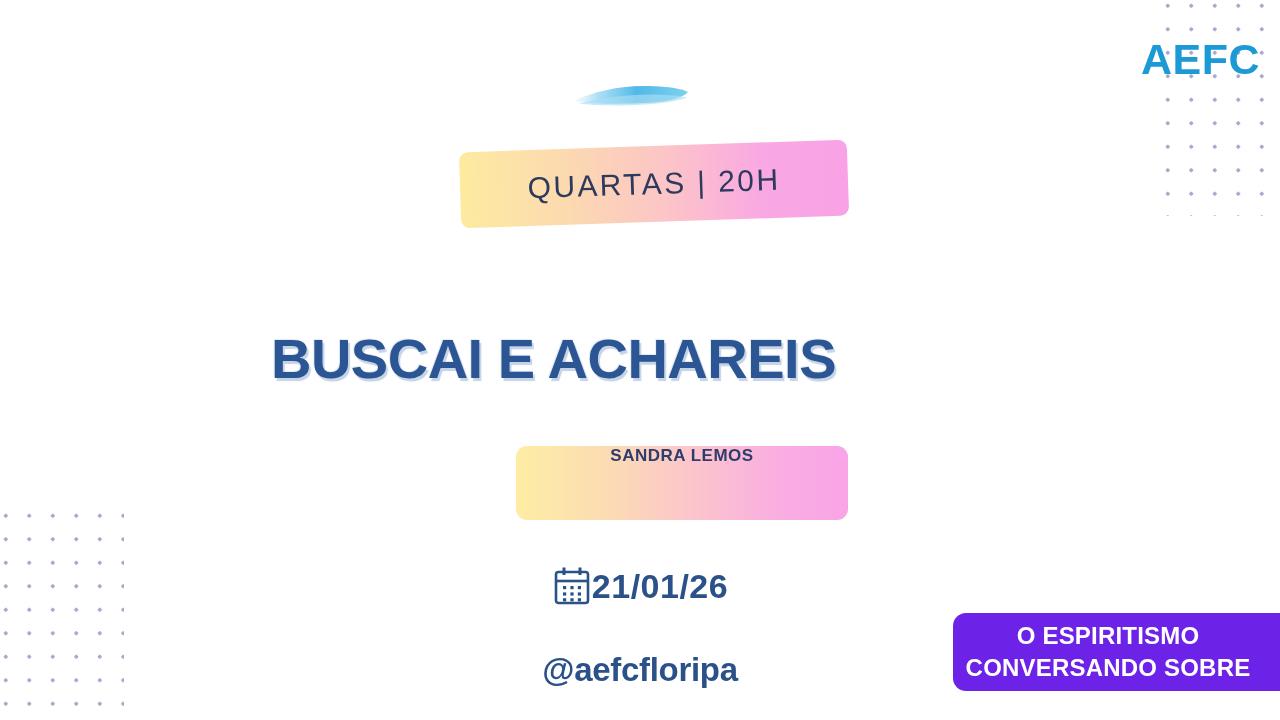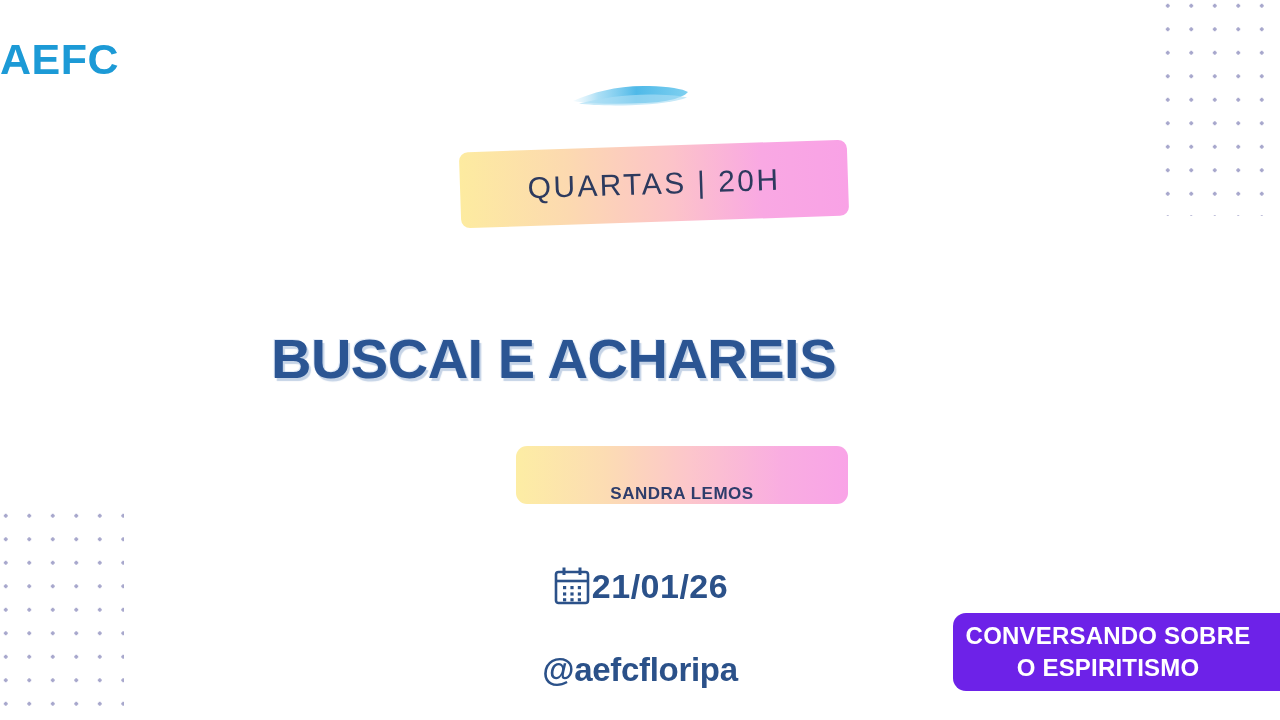--- a/index.html
+++ b/index.html
@@ -44,21 +44,21 @@
     width: 130px;
     height: 222px;
   }
 
   
   .logo-wrap {
     position: absolute;
     top: 38px;
     left: 0;
     width: 1260px;
-    text-align: left;
+    text-align: right;
   }
   .logo-text {
     font-family: "Liberation Sans", sans-serif;
     font-size: 43px;
     font-weight: bold;
     letter-spacing: 0.5px;
     color: #1c9ad6;
     line-height: 1;
     display: inline-block;
   }
@@ -110,25 +110,25 @@
                  -1px -1px 0px rgba(220,230,245,0.8);
     white-space: nowrap;
   }
 
   
   .speaker-pill {
     position: absolute;
     left: 516px;
     top: 446px;
     width: 332px;
-    height: 58px;
+    height: 74px;
     border-radius: 11px;
     background: linear-gradient(90deg, #fdeda4 0%, #fcdcb3 27%, #fcc6cb 52%, #f9ade1 80%, #f9a4e7 100%);
     display: flex;
-    align-items: flex-end;
+    align-items: flex-start;
     justify-content: center;
   }
   .speaker-text {
     font-family: "Liberation Sans", sans-serif;
     font-size: 17px;
     font-weight: bold;
     letter-spacing: 0.5px;
     color: #2e3d6b;
     white-space: nowrap;
   }
@@ -247,17 +247,17 @@
       <rect x="25.8" y="33.2" width="3.2" height="3.2" fill="#2b5189"></rect>
     </svg>
     <span class="date-text">21/01/26</span>
   </div>
 
   <div class="handle-wrap">
     <span class="handle-text">@aefcfloripa</span>
   </div>
 
   <div class="purple-badge">
+    <span class="purple-line">O ESPIRITISMO</span>
     <span class="purple-line">CONVERSANDO SOBRE</span>
-    <span class="purple-line">O ESPIRITISMO</span>
   </div>
 
 </div>
 
 </body></html>

